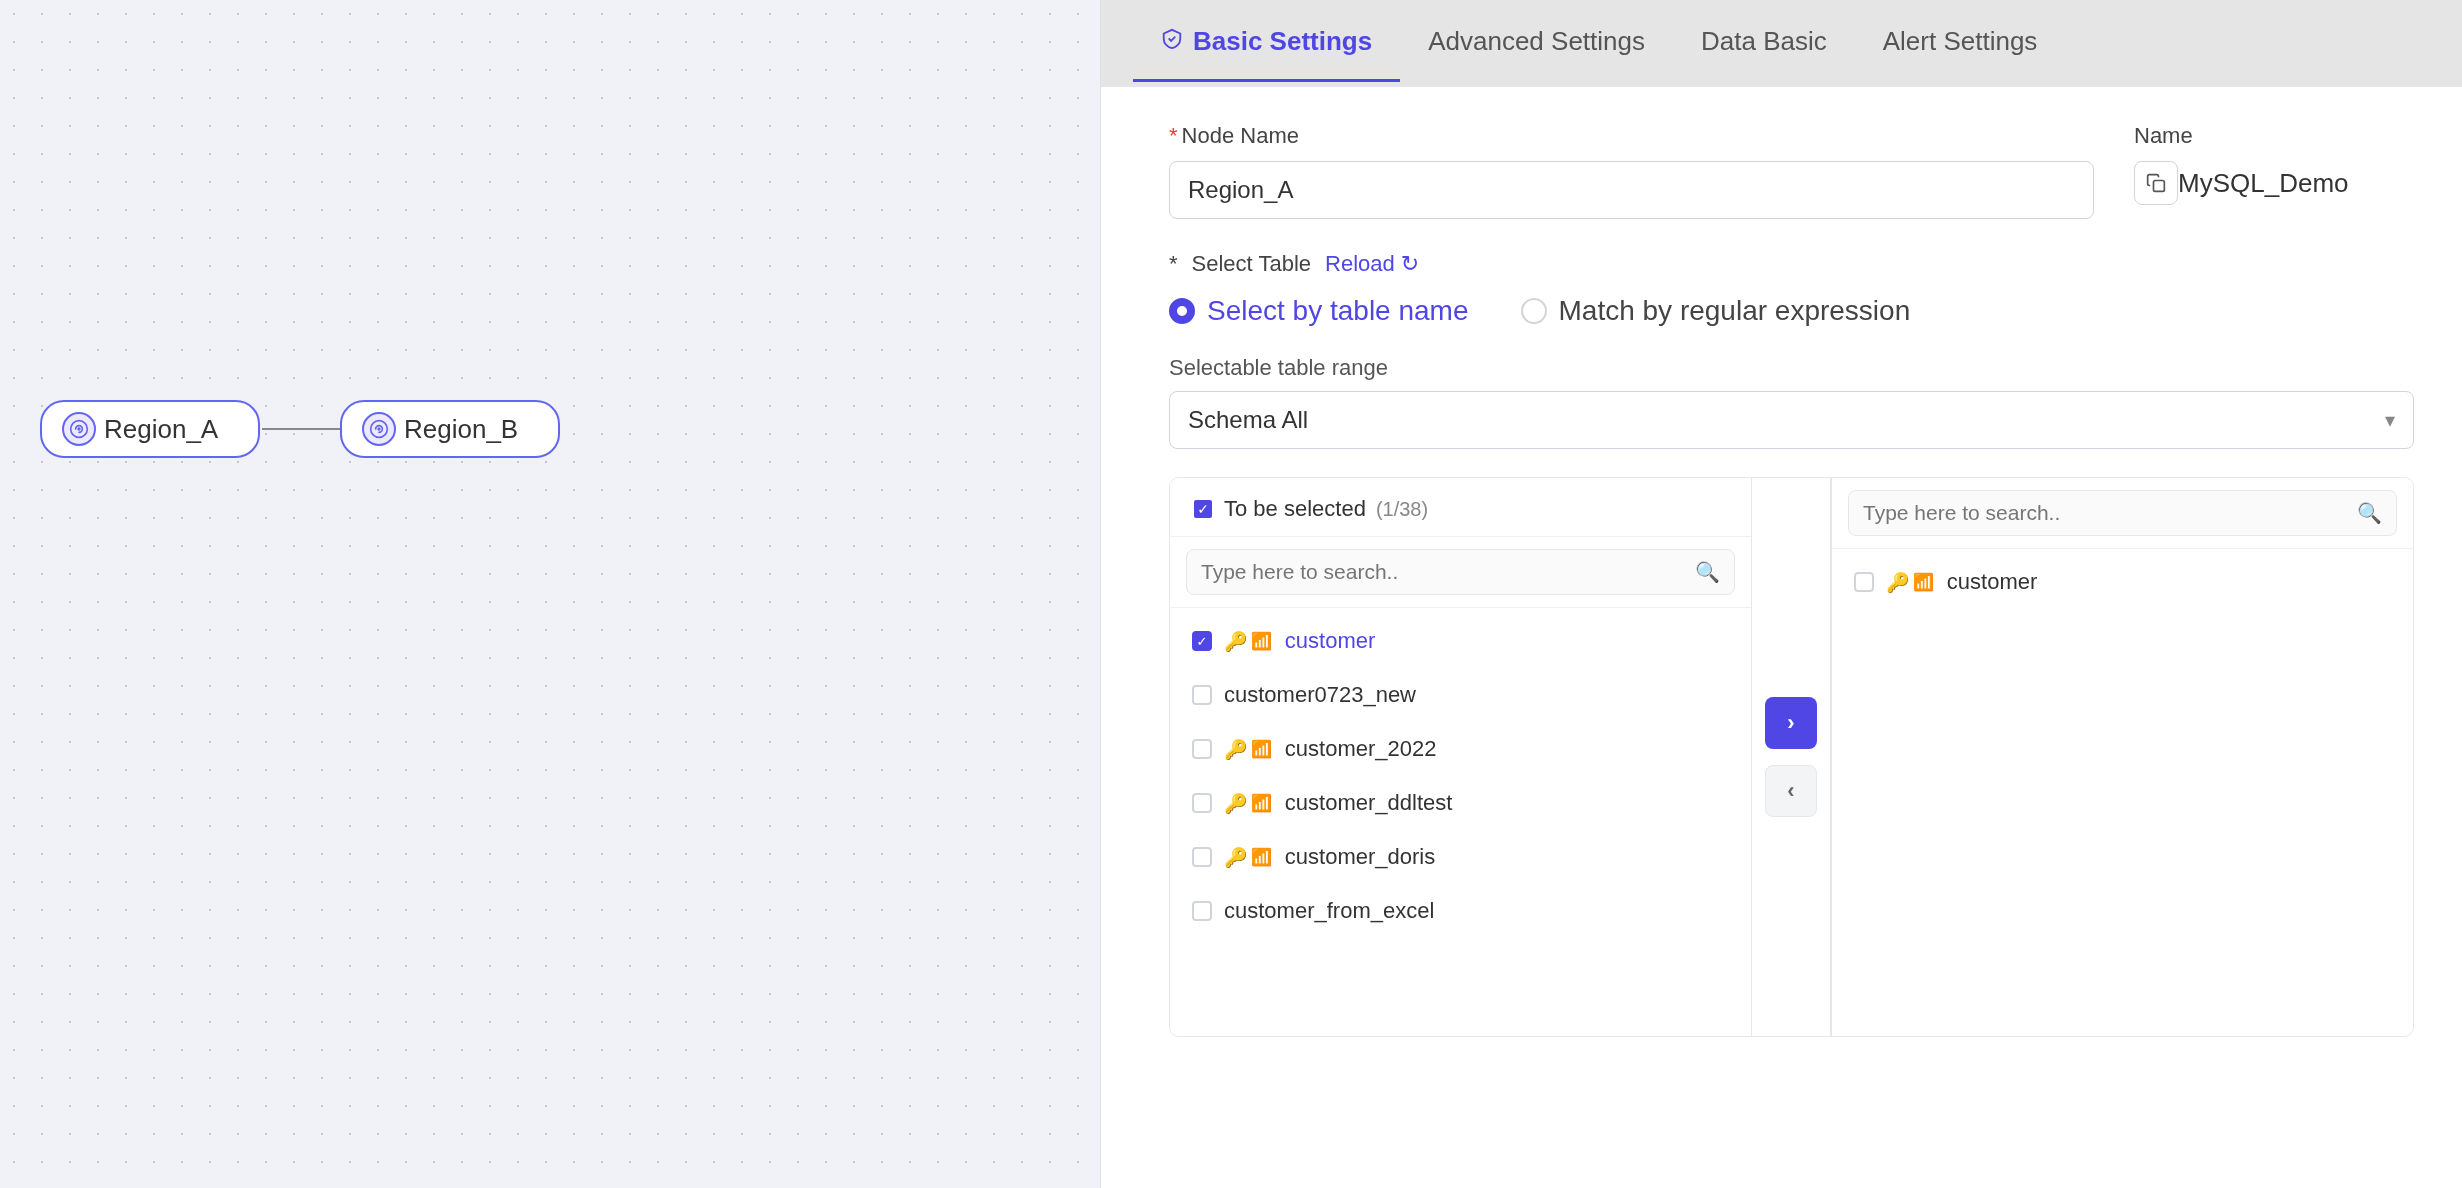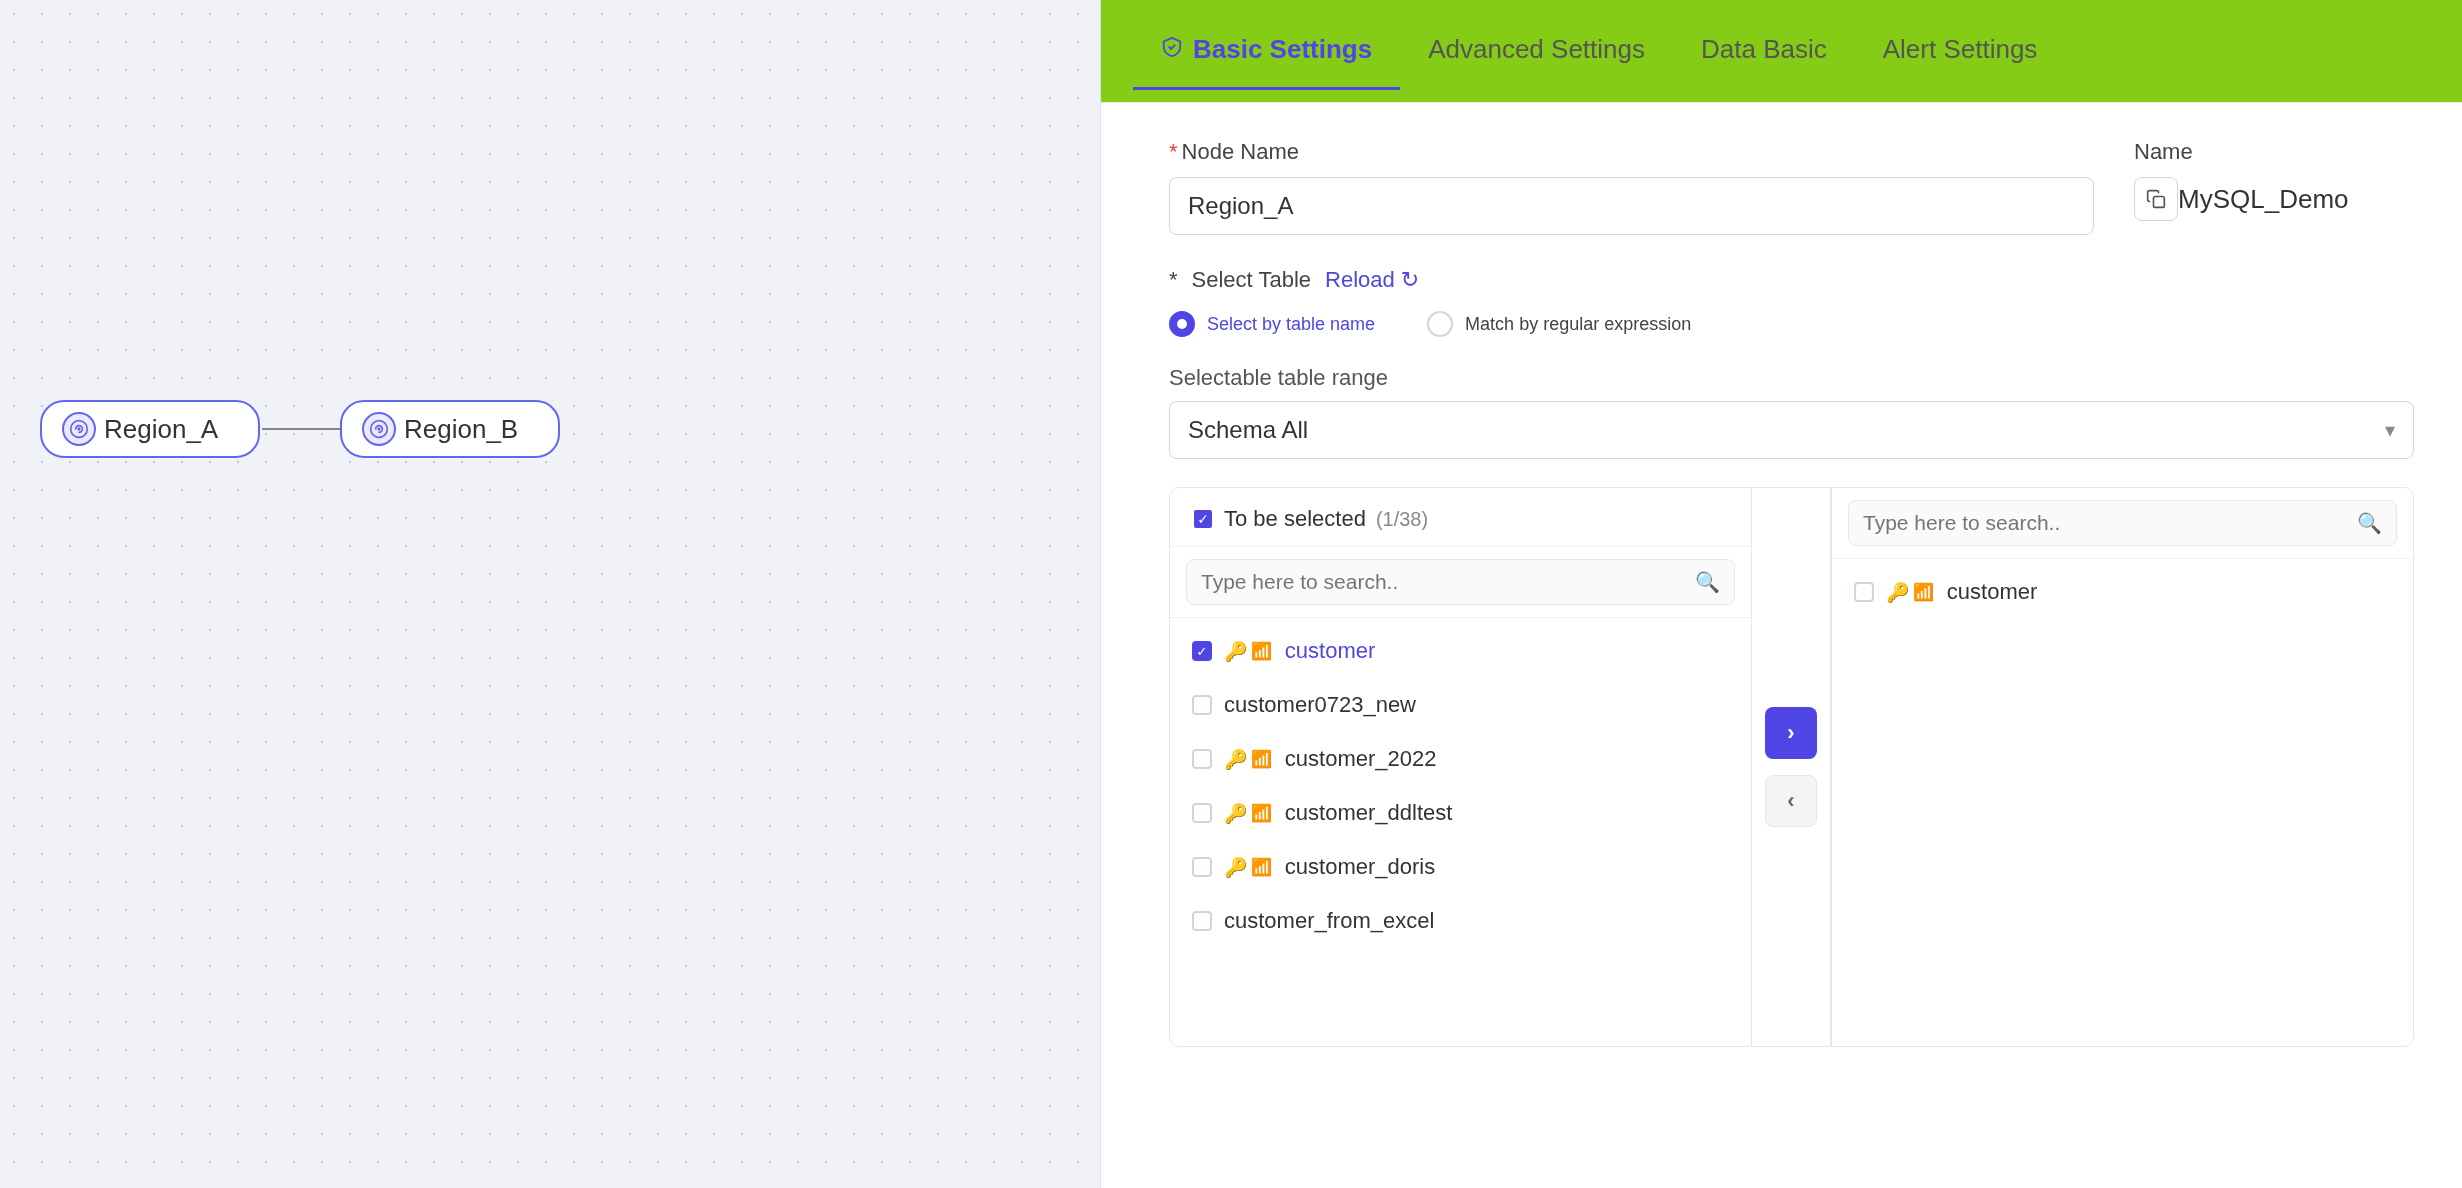--- a/index.html
+++ b/index.html
@@ -71,24 +71,24 @@
       border-left: 1px solid #e0e0e0;
       display: flex;
       flex-direction: column;
       overflow: hidden;
     }
 
     .tabs-bar {
       display: flex;
       align-items: center;
       border-bottom: 1px solid #e5e7eb;
-      padding: 12px 32px;
+      padding: 4px 32px;
       gap: 0;
       flex-shrink: 0;
-      background: #84cc16;
+      background: #e5e5e5;
     }
     .tab-item {
       padding: 22px 28px;
       font-size: 26px;
       color: #555;
       cursor: pointer;
       border-bottom: 3px solid transparent;
       display: flex;
       align-items: center;
       gap: 10px;
@@ -184,21 +184,21 @@
     .radio-row {
       display: flex;
       align-items: center;
       gap: 52px;
       margin-bottom: 28px;
     }
     .radio-option {
       display: flex;
       align-items: center;
       gap: 12px;
-      font-size: 18px;
+      font-size: 28px;
       cursor: pointer;
     }
     .radio-circle {
       width: 26px;
       height: 26px;
       border-radius: 50%;
       border: 2px solid #d1d5db;
       display: flex; align-items: center; justify-content: center;
       flex-shrink: 0;
     }

